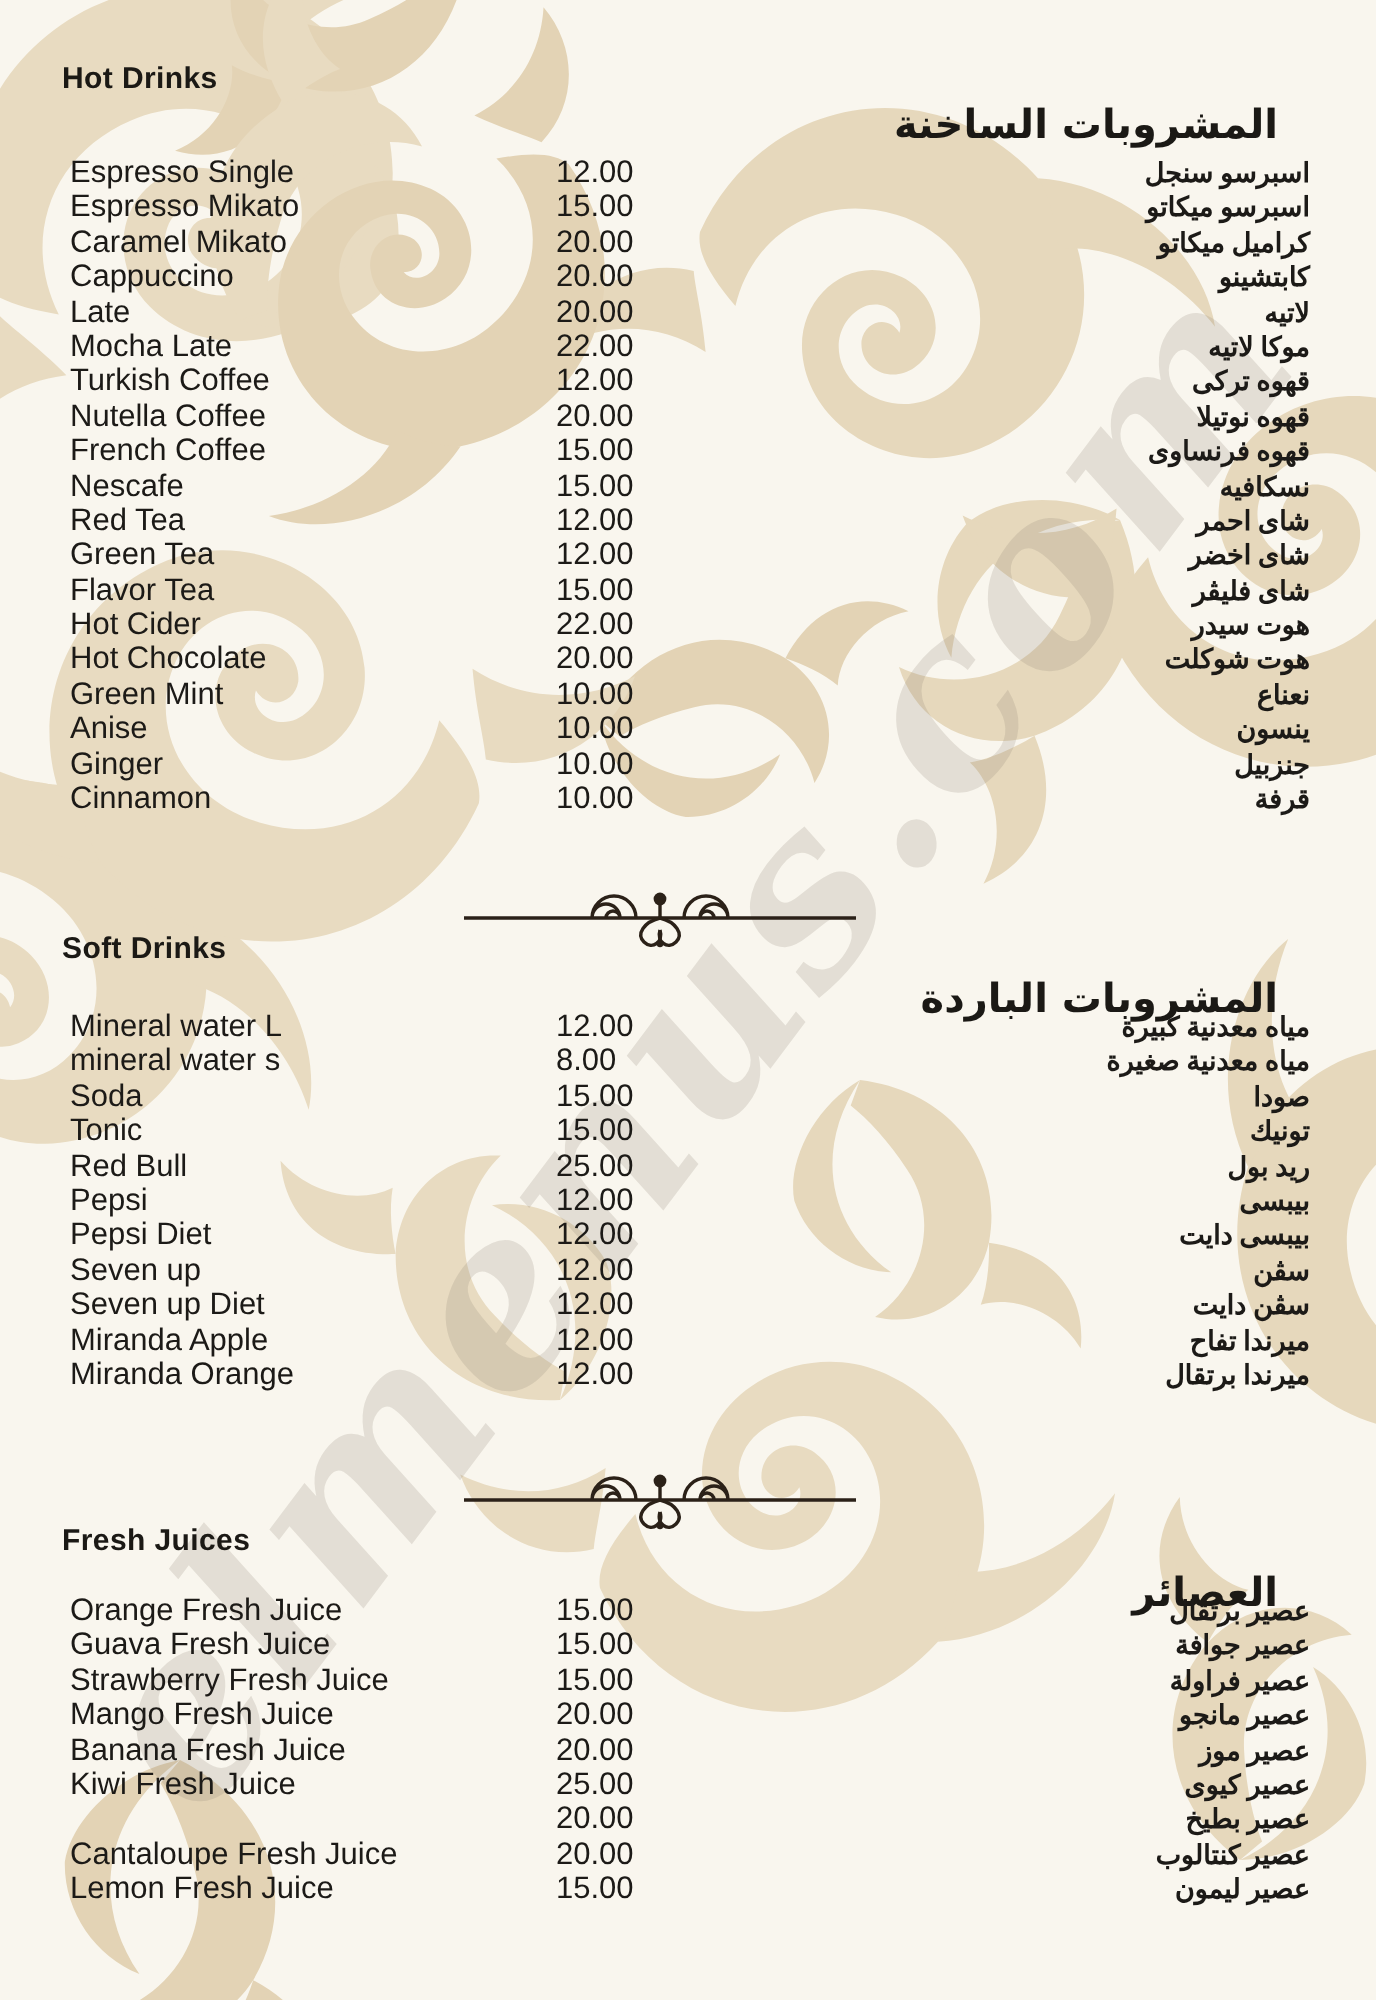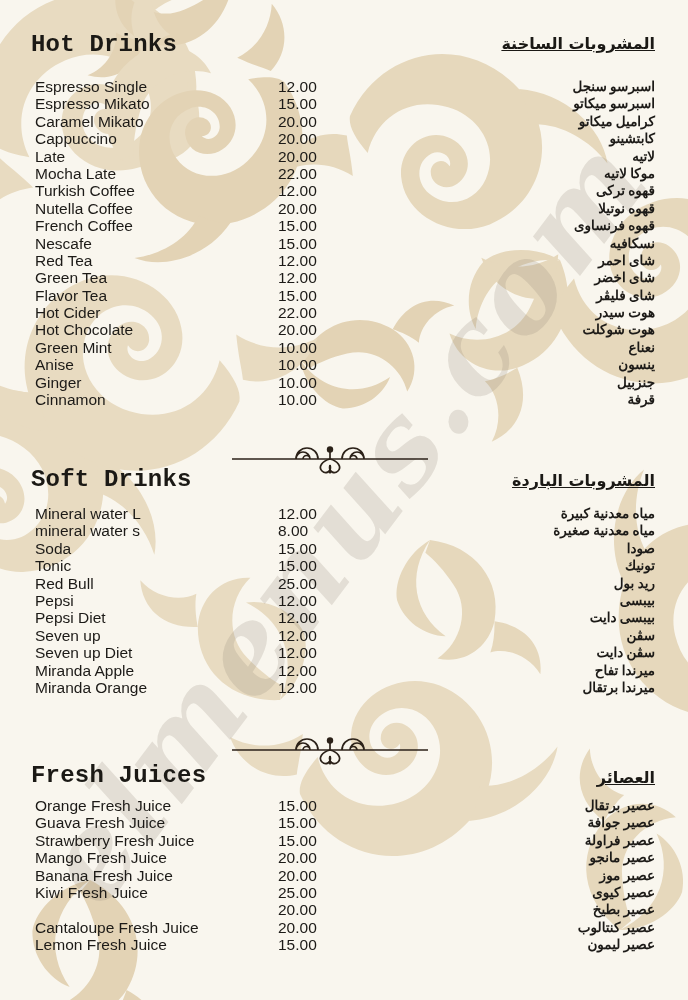--- a/index.html
+++ b/index.html
@@ -12,23 +12,23 @@
   .bg{position:absolute;left:0;top:0;width:688px;height:1000px;}
   .watermark{
     position:absolute;left:344px;top:520px;
     transform:translate(-50%,-50%) rotate(-53deg);
     font-family:"DejaVu Serif",serif;font-style:italic;font-weight:bold;
     font-size:118px;letter-spacing:4px;white-space:nowrap;
     color:rgba(140,130,116,0.20);
   }
   .section{position:absolute;left:0;top:0;right:0;}
   .h-en{position:absolute;left:31px;margin:0;
-    font-size:24px;font-weight:bold;letter-spacing:0.2px;color:#1b1915;font-family:Liberation Mono, monospace;}
-  .h-ar{position:absolute;right:33px;margin:0;direction:rtl;
-    font-family:"DejaVu Sans",sans-serif;font-size:16px;font-weight:bold;color:#1b1915;text-decoration:underline;}
+    font-size:15px;font-weight:bold;letter-spacing:0.2px;color:#1b1915;}
+  .h-ar{position:absolute;right:33px;margin:16px;direction:rtl;
+    font-family:"DejaVu Sans",sans-serif;font-size:20px;font-weight:bold;color:#1b1915;}
   .rows{position:absolute;left:0;right:0;}
   .row{position:relative;height:17.4px;}
   .en{position:absolute;left:35px;font-size:15.5px;line-height:17.4px;white-space:nowrap;}
   .price{position:absolute;left:278px;width:82px;text-align:left;
     font-size:15.5px;line-height:17.4px;}
   .ar{position:absolute;right:33px;direction:rtl;white-space:nowrap;
     font-family:Liberation Serif, serif;font-size:13.5px;font-weight:bold;line-height:17.4px;}
   #sec-hot .h-en{top:31px}   #sec-hot .h-ar{top:34px}   #sec-hot .rows{top:78px}
   #sec-soft .h-en{top:466px} #sec-soft .h-ar{top:471px} #sec-soft .rows{top:505px}
   #sec-fresh .h-en{top:762px}#sec-fresh .h-ar{top:768px}#sec-fresh .rows{top:797px}

